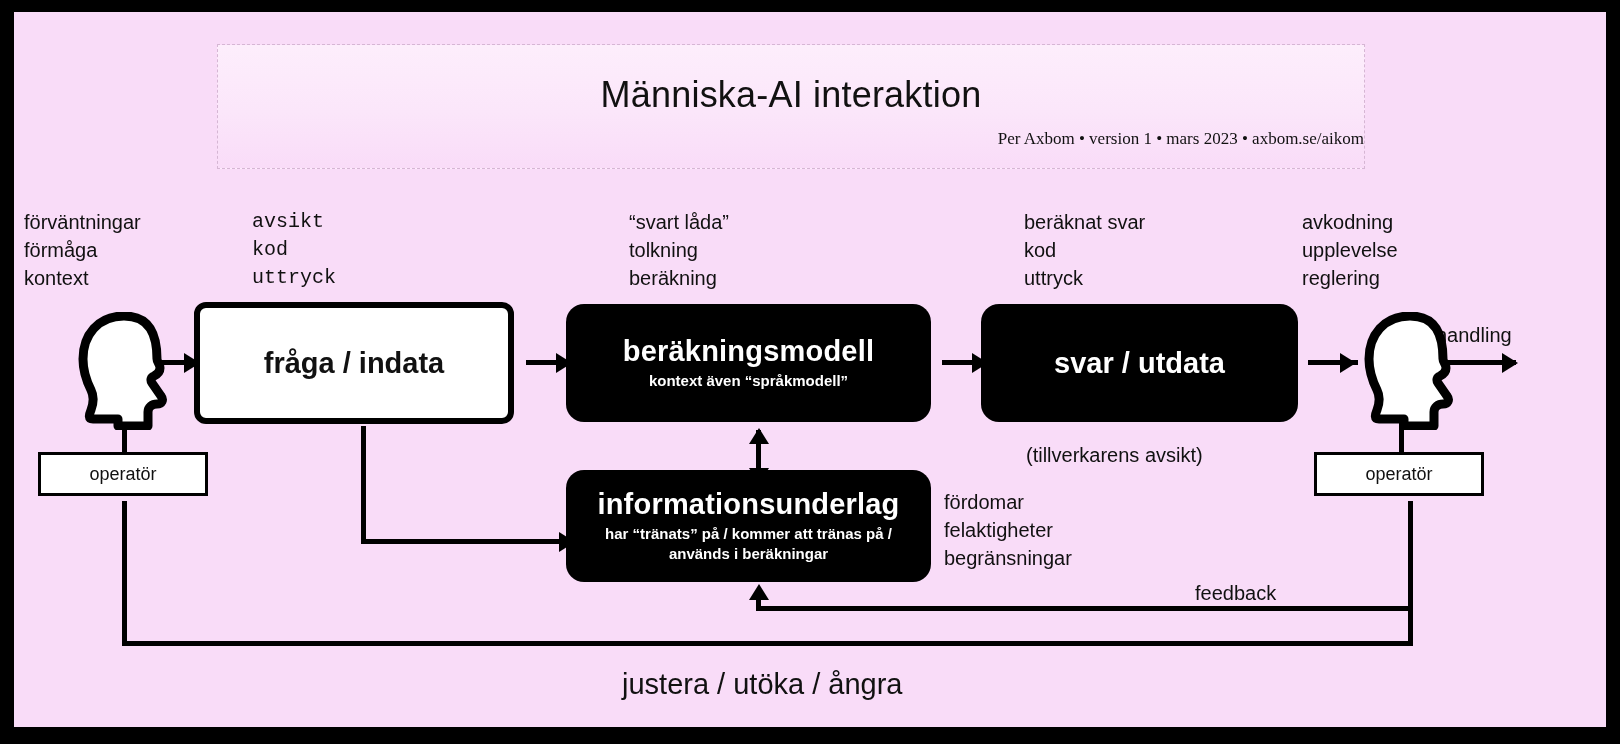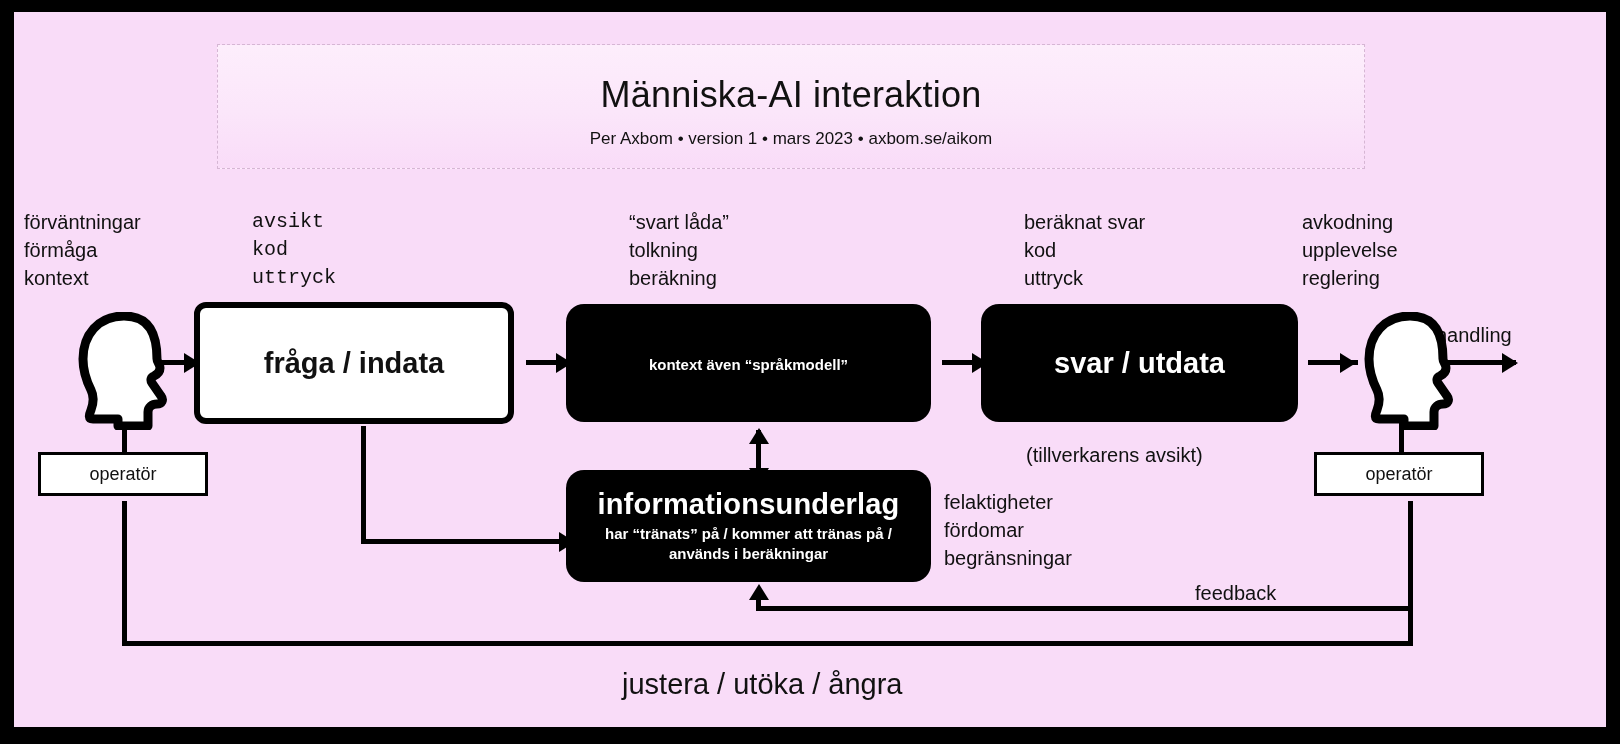--- a/index.html
+++ b/index.html
@@ -45,23 +45,24 @@
     text-align: center;
     font-size: 36px;
     color: #111;
     letter-spacing: 0.2px;
   }
   .subtitle {
     position: absolute;
     left: 0;
     top: 84px;
     width: 100%;
-    text-align: center;
+    text-align: right;
     font-size: 17px;
     color: #111;
+    font-family: Liberation Serif, serif;
   }
   
   .anno {
     position: absolute;
     text-align: left;
     font-size: 20px;
     line-height: 28px;
     color: #111;
     white-space: nowrap;
   }
@@ -188,22 +189,22 @@
       <div>uttryck</div>
     </div>
 
     <div class="anno" style="left:1288px; top:196px; width:200px;">
       <div>avkodning</div>
       <div>upplevelse</div>
       <div>reglering</div>
     </div>
 
     <div class="anno" style="left:930px; top:476px; width:260px; text-align:left;">
+      <div>fördomar</div>
       <div>felaktigheter</div>
-      <div>fördomar</div>
       <div>begränsningar</div>
     </div>
 
     <div class="hline" style="left:144px; top:348px; width:42px;"></div>
     <div class="arrow-r" style="left:170px; top:341px;"></div>
 
     <div class="hline" style="left:512px; top:348px; width:48px;"></div>
     <div class="arrow-r" style="left:542px; top:341px;"></div>
 
     <div class="hline" style="left:928px; top:348px; width:48px;"></div>
@@ -252,20 +253,21 @@
                  C88 92 90 88 87 84 L78 71 C76 68 77 65 80 64 C84 62 86 60 86 56
                  C86 52 83 50 83 47 C83 23 76 4 50 4 Z" fill="#ffffff" stroke="#000000" stroke-width="9" stroke-linejoin="round"></path>
       </svg>
     </div>
 
     <div class="box box-white" style="left:180px; top:290px; width:320px; height:122px;">
       <div class="box-title-plain">fråga / indata</div>
     </div>
 
     <div class="box box-black" style="left:552px; top:292px; width:365px; height:118px;">
+      <div class="box-title">beräkningsmodell</div>
       <div class="box-sub">kontext även “språkmodell”</div>
     </div>
 
     <div class="box box-black" style="left:967px; top:292px; width:317px; height:118px;">
       <div class="box-title-plain">svar / utdata</div>
     </div>
 
     <div class="box box-black" style="left:552px; top:458px; width:365px; height:112px;">
       <div class="box-title">informationsunderlag</div>
       <div class="box-sub">

